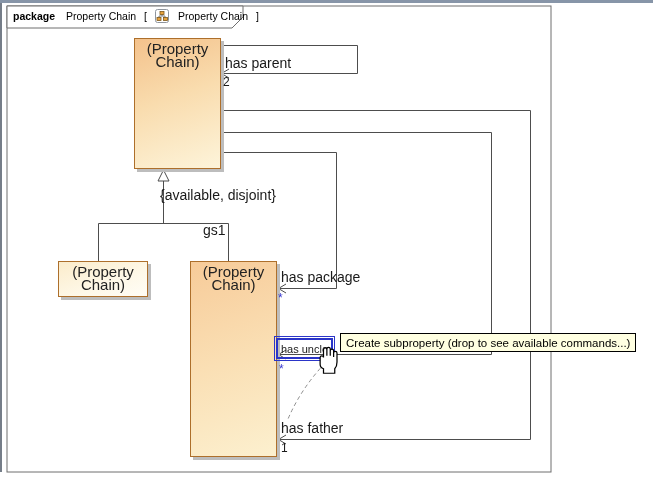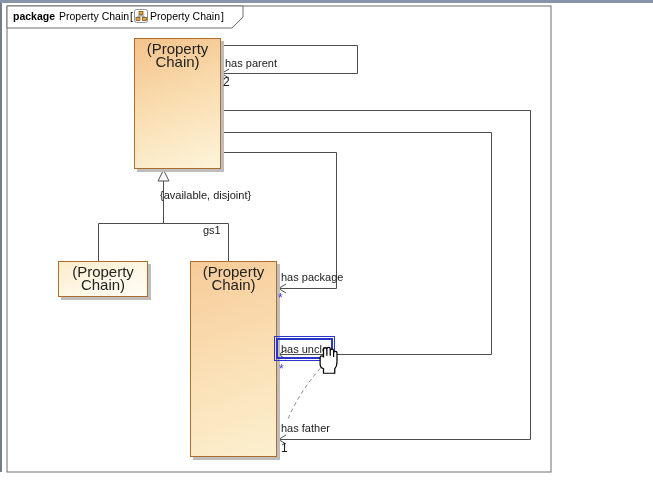--- a/index.html
+++ b/index.html
@@ -4,39 +4,39 @@
 <style>
   html,body{margin:0;padding:0;background:#ffffff;}
   #screen{
     position:relative;width:653px;height:482px;overflow:hidden;
     background:#ffffff;font-family:"Liberation Sans",sans-serif;
     -webkit-font-smoothing:antialiased;
   }
   #top-strip{position:absolute;left:0;top:0;width:653px;height:3px;background:#8795a8;}
   #left-strip{position:absolute;left:0;top:3px;width:2px;height:469px;background:#757d88;}
   #connector-layer{position:absolute;left:0;top:0;z-index:1;}
-  .lbl{position:absolute;z-index:2;font-size:11px;color:#1a1a1a;white-space:nowrap;line-height:13px;}
+  .lbl{position:absolute;z-index:2;font-size:14px;color:#1a1a1a;white-space:nowrap;line-height:13px;}
   .mult{position:absolute;z-index:2;font-size:12px;line-height:10px;color:#3b3bcf;white-space:nowrap;}
   .mult.black{color:#1a1a1a;}
   .uml-class{
     position:absolute;z-index:2;border:1px solid #ad6f2b;
     box-shadow:3px 3px 0 #bdbdbd;box-sizing:border-box;
     text-align:center;padding-top:3px;
   }
   .uml-class .cls-name{font-weight:bold;font-size:12px;color:#111;line-height:15px;}
   .uml-class .cls-stereo{font-size:15px;color:#222;line-height:13px;}
   #person-box{left:134px;top:38px;width:87px;height:131px;
     background:linear-gradient(160deg,#f4c28c 0%,#f9dcae 45%,#fdf4da 100%);}
   #female-box{left:58px;top:261px;width:90px;height:36px;
     background:linear-gradient(160deg,#fbeccb 0%,#fef8e8 60%,#fffdf6 100%);}
   #male-box{left:190px;top:261px;width:87px;height:196px;
     background:linear-gradient(160deg,#f7cb99 0%,#fadfb4 50%,#fcf0cf 100%);}
   #tab-text{
     position:absolute;left:13px;top:9px;z-index:3;display:flex;align-items:center;
-    font-size:10.5px;color:#000;white-space:nowrap;gap:1px;
+    font-size:10.5px;color:#000;white-space:nowrap;gap:8px;
   }
   #tab-text .kw{font-weight:bold;margin-right:3px;}
   #gen-constraint{left:160px;top:189px;}
   #gen-name{left:203px;top:203px;margin-top:21px;}
   #uncle-sel{
     position:absolute;z-index:3;left:276px;top:338px;width:57px;height:21px;
     border:2px solid #2b35c8;outline:1px solid #2b35c8;outline-offset:1px;
     box-sizing:border-box;display:flex;align-items:center;justify-content:center;
     background:transparent;
   }
@@ -129,20 +129,23 @@
     <span class="lbl-inner">has uncle</span>
   </div>
   <div class="mult" style="left:279px;top:364px;">*</div>
 
   <div class="lbl" style="left:281px;top:422px;">has father</div>
   <div class="mult black" style="left:281px;top:443px;">1</div>
 
   <div class="lbl" id="gen-constraint">{available, disjoint}</div>
   <div class="lbl" id="gen-name">gs1</div>
 
+  <div id="tooltip">
+    <span>Create subproperty (drop to see available commands...)</span>
+  </div>
 
   <svg id="drag-cursor" width="30" height="36" viewBox="0 0 26 32">
     <path d="M6 18 L6 12 Q6 10.5 7.5 10.5 Q9 10.5 9 12 L9 5 Q9 3.5 10.5 3.5 Q12 3.5 12 5
              L12 10.5 L12 4.5 Q12 3 13.5 3 Q15 3 15 4.5 L15 10.5 L15 6 Q15 4.5 16.5 4.5
              Q18 4.5 18 6 L18 11.5 L18 8 Q18 6.5 19.5 6.5 Q21 6.5 21 8 L21 16
              Q21 20 19 22 L19 26 L9 26 L9 22 Q6 21 6 18 Z" fill="#ffffff" stroke="#000000" stroke-width="1.1"></path>
   </svg>
 
 </div>
 

